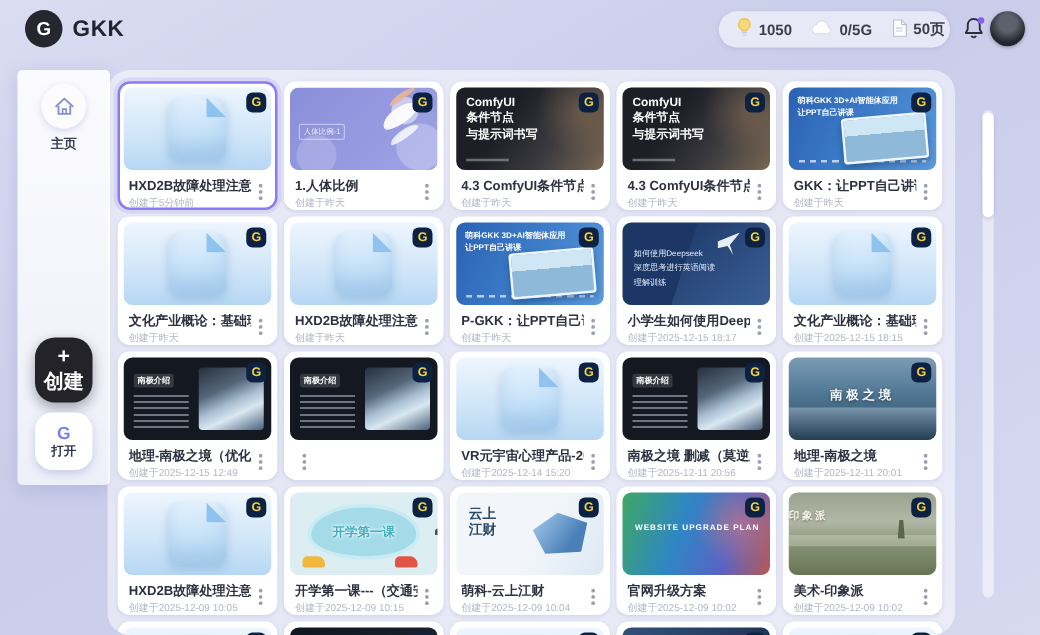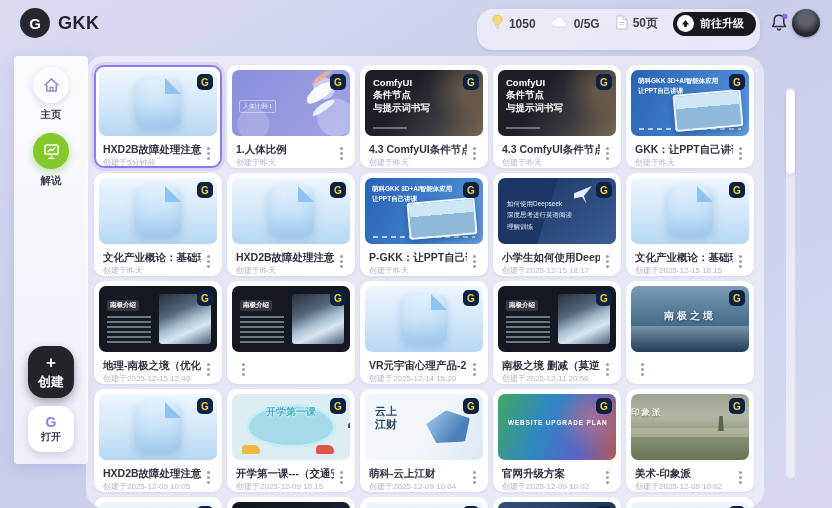--- a/index.html
+++ b/index.html
@@ -8,43 +8,43 @@
     background:linear-gradient(150deg,#dadcf2 0%,#c9cdea 45%,#d6d9f0 100%);
     font-family:"Liberation Sans","DejaVu Sans",sans-serif;
     -webkit-font-smoothing:antialiased;
   }
   
   .brand{position:absolute;left:20px;top:8px;display:flex;align-items:center;gap:8px}
   .logo{width:30px;height:30px;border-radius:50%;background:#26272e;color:#fff;font-weight:800;
     font-size:15px;display:flex;align-items:center;justify-content:center}
   .brand-name{font-size:18px;font-weight:800;color:#23252e;letter-spacing:.5px}
   .stats-pill{position:absolute;right:72px;top:9px;height:29px;border-radius:16px;
-    background:rgba(255,255,255,.55);display:flex;align-items:center;padding:0 4px 12px 14px;gap:9px;
+    background:rgba(255,255,255,.55);display:flex;align-items:center;padding:0 4px 0 14px;gap:9px;
     box-shadow:0 1px 4px rgba(120,125,180,.2)}
   .stat{display:flex;align-items:center;gap:5px;font-size:12px;color:#3a3f4a;font-weight:600}
   .stat+.stat{margin-left:6px}
   .upgrade-btn{height:24px;border-radius:13px;background:#17181d;color:#fff;display:flex;
     align-items:center;gap:6px;padding:0 12px 0 4px;font-size:11px;font-weight:700;cursor:pointer;margin-left:6px}
   .up-circle{width:17px;height:17px;border-radius:50%;background:#fff;display:flex;align-items:center;justify-content:center}
   .bell{position:absolute;right:44px;top:13px;width:18px;height:19px;cursor:pointer}
   .avatar{position:absolute;right:12px;top:9px;width:28px;height:28px;border-radius:50%;
     background:radial-gradient(circle at 50% 34%,#5c616c 0 30%,#22252c 68%);box-shadow:0 1px 3px rgba(0,0,0,.3);cursor:pointer}
   
-  .sidebar{position:absolute;left:14px;top:56px;width:74px;height:408px;border-radius:4px;
+  .sidebar{position:absolute;left:14px;top:56px;width:74px;height:332px;border-radius:4px;
     background:linear-gradient(180deg,#fbfbfe,#eef0f9);box-shadow:0 4px 14px rgba(125,130,185,.28)}
   .side-item{display:flex;flex-direction:column;align-items:center;margin-top:11px;cursor:pointer}
   .icon-circle{width:36px;height:36px;border-radius:50%;background:#fcfcfe;display:flex;align-items:center;
     justify-content:center;box-shadow:0 2px 6px rgba(120,125,180,.25)}
   .icon-circle.active{background:#84c929;box-shadow:0 3px 8px rgba(120,190,50,.45)}
   .side-label{font-size:10.5px;color:#3c4056;margin-top:5px;font-weight:600}
   .create-btn{position:absolute;left:14px;bottom:66px;width:46px;height:52px;border-radius:16px;background:#232329;
     color:#fff;display:flex;flex-direction:column;align-items:center;justify-content:center;gap:2px;cursor:pointer;
     box-shadow:0 4px 10px rgba(30,30,50,.4)}
   .create-plus{font-size:17px;font-weight:800;line-height:1}
-  .create-label{font-size:13px;font-weight:700}
+  .create-label{font-size:16px;font-weight:700}
   .open-btn{position:absolute;left:14px;bottom:12px;width:46px;height:46px;border-radius:14px;background:#fff;
     display:flex;flex-direction:column;align-items:center;justify-content:center;gap:1px;cursor:pointer;
     box-shadow:0 3px 8px rgba(120,125,180,.3)}
   .open-g{font-size:14px;font-weight:800;color:#7b7ff0;line-height:1}
   .open-label{font-size:10px;font-weight:700;color:#33384e}
   
   .main-panel{position:absolute;left:86px;top:56px;width:678px;height:452px;border-radius:18px;
     background:rgba(255,255,255,.5);box-sizing:border-box;padding:9px 8px;overflow:hidden}
   .grid{display:flex;flex-wrap:wrap;gap:5px}
   .card{width:128px;height:103px;background:#fff;border-radius:10px;border:2px solid transparent;
@@ -111,21 +111,21 @@
   .thumb.antarctic{background:linear-gradient(180deg,#7c9cb4 0%,#4f7693 45%,#2e4d68 100%)}
   .thumb.antarctic::before{content:"";position:absolute;left:0;right:0;bottom:0;height:26px;
     background:linear-gradient(180deg,rgba(240,248,252,.3),rgba(20,40,60,.45))}
   .antarctic .ov{left:0;right:0;top:23px;text-align:center}
   .antarctic .ov div{color:#f2f6fa;font-size:10px;font-weight:700;letter-spacing:3px;text-shadow:0 1px 3px rgba(0,0,0,.45)}
   .thumb.school{background:#ddeef3}
   .thumb.school::before{content:"";position:absolute;left:14px;right:14px;top:9px;bottom:12px;background:#a5dbe9;
     border-radius:50% 50% 48% 52%/55% 55% 45% 45%;border:3px solid #c9ecf4;box-sizing:border-box}
   .thumb.school::after{content:"";position:absolute;right:16px;bottom:6px;width:18px;height:9px;background:#e05548;
     border-radius:4px 6px 2px 2px;box-shadow:-74px 0 0 0 #f0b83c,30px -24px 0 -2px #4a4f58}
-  .school .ov{left:0;right:0;top:11px;text-align:center}
+  .school .ov{left:0;right:0;top:25px;text-align:center}
   .school .ov div{color:#41aec2;font-size:10px;font-weight:800;text-shadow:0 0 2px #fff,0 0 3px #fff}
   .thumb.cloudfinance{background:linear-gradient(120deg,#f2f6fa 55%,#dce8f4)}
   .thumb.cloudfinance::after{content:"";position:absolute;right:12px;top:16px;width:44px;height:34px;
     background:linear-gradient(135deg,#a6cbee,#4a7fb8 70%);transform:rotate(-10deg);
     clip-path:polygon(50% 0,100% 35%,80% 100%,15% 90%,0 30%)}
   .cloudfinance .ov{left:10px;top:11px}
   .cloudfinance .ov div{color:#2b4a68;font-size:11px;font-weight:700;line-height:1.15}
   .thumb.upgrade{background:linear-gradient(110deg,#3fa863 0%,#2f86c4 40%,#5a63c4 72%,#b85a52 100%)}
   .thumb.upgrade::after{content:"";position:absolute;right:-10px;top:-10px;width:70px;height:70px;
     background:radial-gradient(circle,rgba(255,130,95,.45),transparent 70%)}
@@ -168,28 +168,20 @@
     <span>0/5G</span>
   </div>
   <div class="stat">
     <span><svg width="13" height="15" viewBox="0 0 14 16">
           <path d="M2 1h7l4 4v10H2z" fill="#fff" stroke="#b9bfcc"></path>
           <path d="M9 1v4h4" fill="none" stroke="#b9bfcc"></path>
           <path d="M4.5 8h5M4.5 10.5h5" stroke="#c4c9d6" stroke-linecap="round"></path>
         </svg></span>
     <span>50页</span>
   </div>
-  <div class="upgrade-btn">
-    <span class="up-circle">
-        <svg width="9" height="9" viewBox="0 0 10 10">
-          <path d="M5 1 9 6H6.5v3h-3V6H1z" fill="#17181d"></path>
-        </svg>
-      </span>
-    <span>前往升级</span>
-  </div>
 </div>
 
 <div class="bell">
   <svg width="18" height="19" viewBox="0 0 18 19">
       <path d="M9 2.2c-3 0-4.8 2.2-4.8 5v3.2L2.6 13.4h12.8l-1.6-3V7.2c0-2.8-1.8-5-4.8-5z" fill="none" stroke="#2c2f38" stroke-width="1.5" stroke-linejoin="round"></path>
       <path d="M7.2 15.6a1.9 1.9 0 0 0 3.6 0" fill="none" stroke="#2c2f38" stroke-width="1.5"></path>
       <circle cx="14.8" cy="3.4" r="2.6" fill="#8b5cf6"></circle>
     </svg>
 </div>
 <div class="avatar"></div>
@@ -198,30 +190,20 @@
   <div class="side-item">
     <div class="icon-circle">
       <svg width="17" height="16" viewBox="0 0 18 17">
           <path d="M2 8.5 9 2l7 6.5" fill="none" stroke="#888dd0" stroke-width="1.6" stroke-linecap="round" stroke-linejoin="round"></path>
           <path d="M4 8v7h10V8" fill="none" stroke="#888dd0" stroke-width="1.6" stroke-linejoin="round"></path>
           <path d="M7.5 15v-4h3v4" fill="none" stroke="#888dd0" stroke-width="1.4"></path>
         </svg>
     </div>
     <div class="side-label">主页</div>
   </div>
-  <div class="side-item">
-    <div class="icon-circle active">
-      <svg width="17" height="17" viewBox="0 0 18 18">
-          <rect x="2" y="2" width="14" height="10" rx="2" fill="none" stroke="#fff" stroke-width="1.6"></rect>
-          <path d="M5.5 9 8 6.5l2 1.5 2.5-3" fill="none" stroke="#fff" stroke-width="1.4" stroke-linecap="round" stroke-linejoin="round"></path>
-          <path d="M9 12v3M6 16.2h6" stroke="#fff" stroke-width="1.4" stroke-linecap="round"></path>
-        </svg>
-    </div>
-    <div class="side-label">解说</div>
-  </div>
 
   <div class="create-btn">
     <div class="create-plus">+</div>
     <div class="create-label">创建</div>
   </div>
   <div class="open-btn">
     <div class="open-g">G</div>
     <div class="open-label">打开</div>
   </div>
 </div>
@@ -453,20 +435,24 @@
     </div>
   </div>
       <div class="card">
     <div class="thumb antarctic">
       <div class="ov">
             <div>南极之境</div>
           </div>
       <div class="badge">G</div>
     </div>
     <div class="foot">
+      <div class="meta">
+        <div class="title">地理-南极之境</div>
+        <div class="sub">创建于2025-12-11 20:01</div>
+      </div>
       <div class="kebab">
             <i></i>
           </div>
     </div>
   </div>
       <div class="card">
     <div class="thumb doc">
       <div class="ov"></div>
       <div class="badge">G</div>
     </div>

